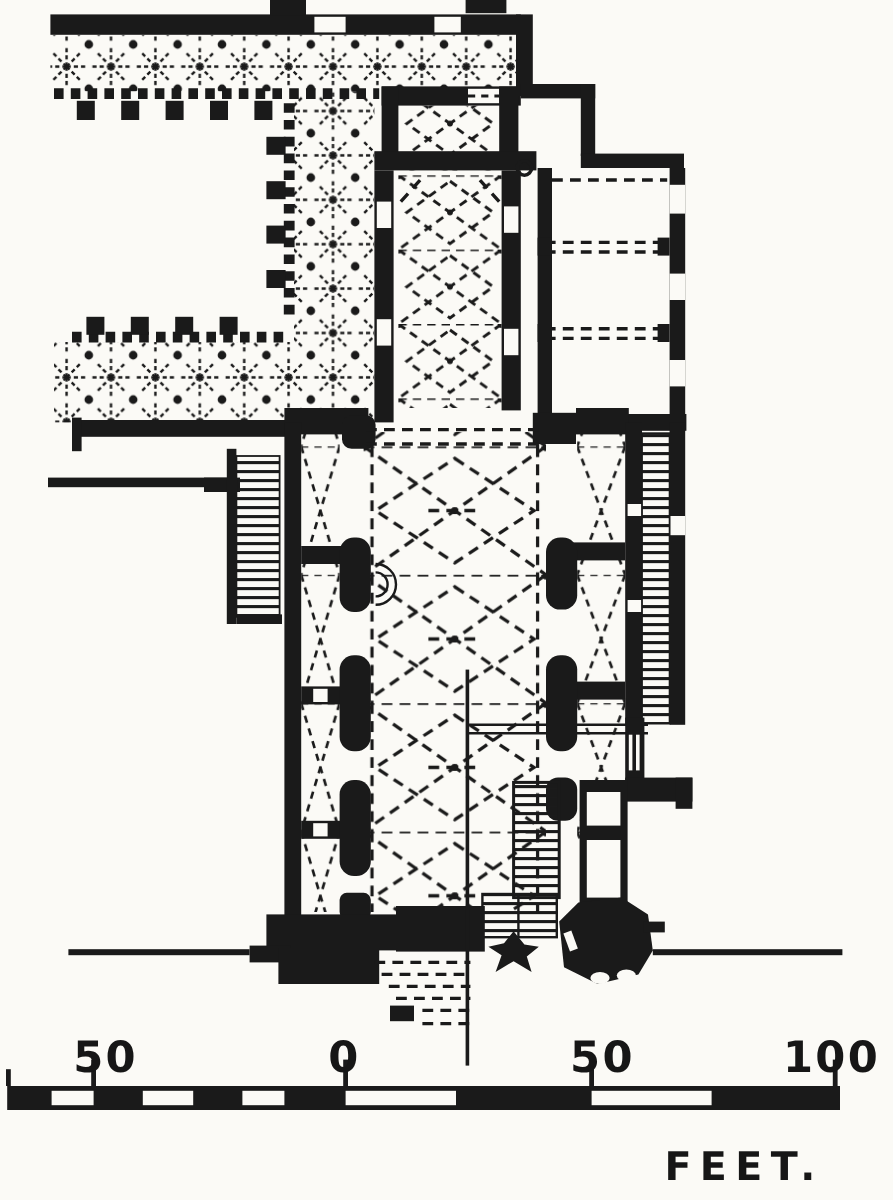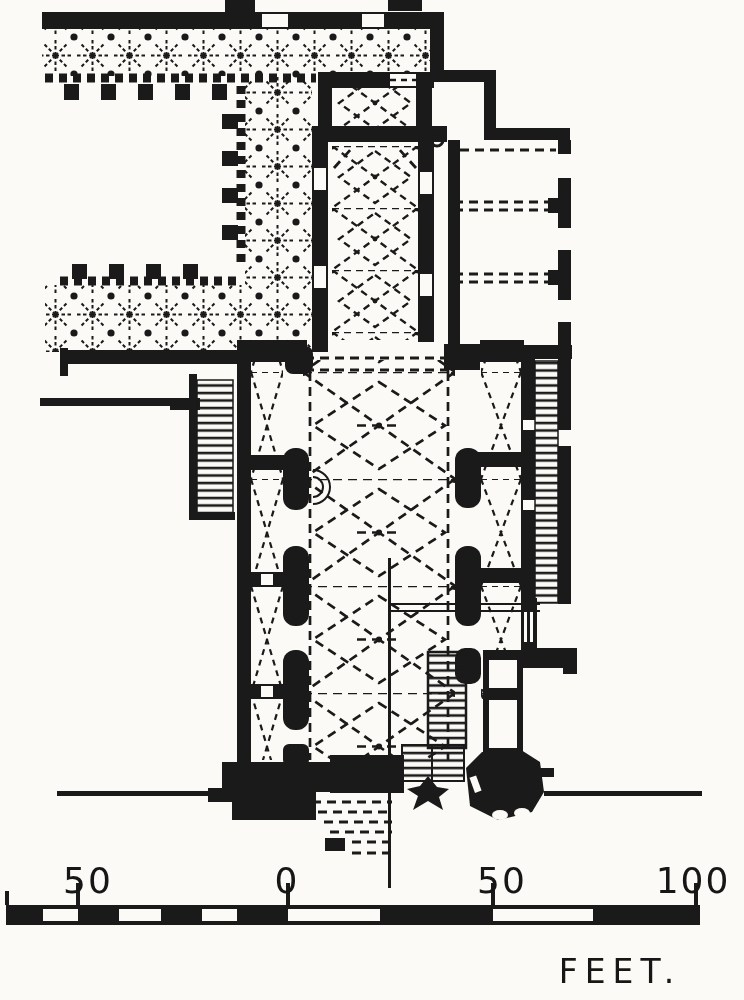--- a/index.html
+++ b/index.html
@@ -2,21 +2,21 @@
 <html><head>
 <meta charset="utf-8">
 <style>
   html, body { margin: 0; padding: 0; }
   body {
     width: 744px; height: 1000px;
     background: #fbfaf6;
     font-family: "DejaVu Sans", sans-serif;
     overflow: hidden;
   }
-  .stage { width: 744px; height: 1000px; position: relative; }
+  .stage { width: 744px; height: 1000px; position: relative; font-weight: bold; }
   svg { display: block; }
   .w  { fill: #1a1a1a; }                                  
   .p  { fill: #fbfaf6; }                                  
   .d1 { stroke:#1a1a1a; stroke-width:2.8; stroke-dasharray:9 6; fill:none; }
   .d2 { stroke:#1a1a1a; stroke-width:2.3; stroke-dasharray:6 5; fill:none; }
   .pier-line { stroke:#1a1a1a; stroke-width:9; stroke-dasharray:8 6; fill:none; }
   .thin { stroke:#1a1a1a; stroke-width:2; fill:none; }
   .lbl  { font-family:"DejaVu Sans", sans-serif; font-size:36px; fill:#161616; letter-spacing:2px; }
   .unit { font-family:"DejaVu Sans", sans-serif; font-size:33px; fill:#161616; letter-spacing:7px; }
 </style>

